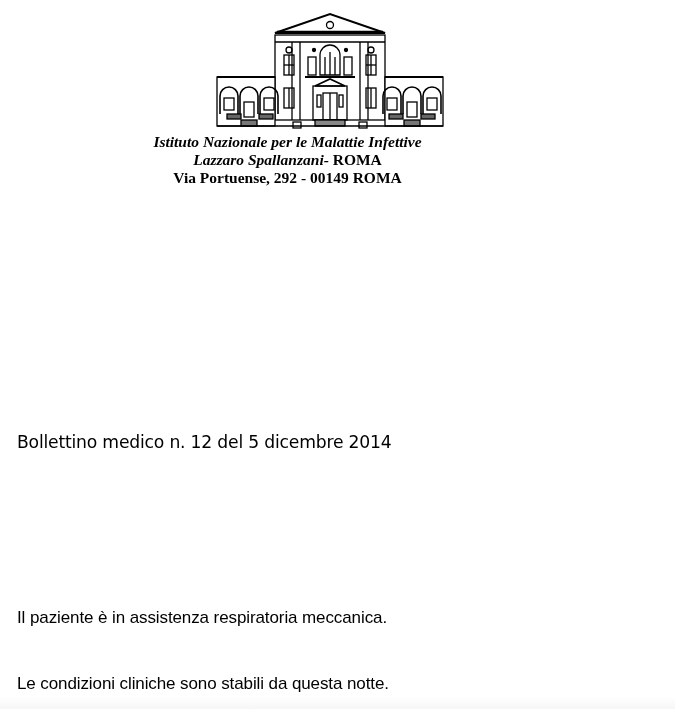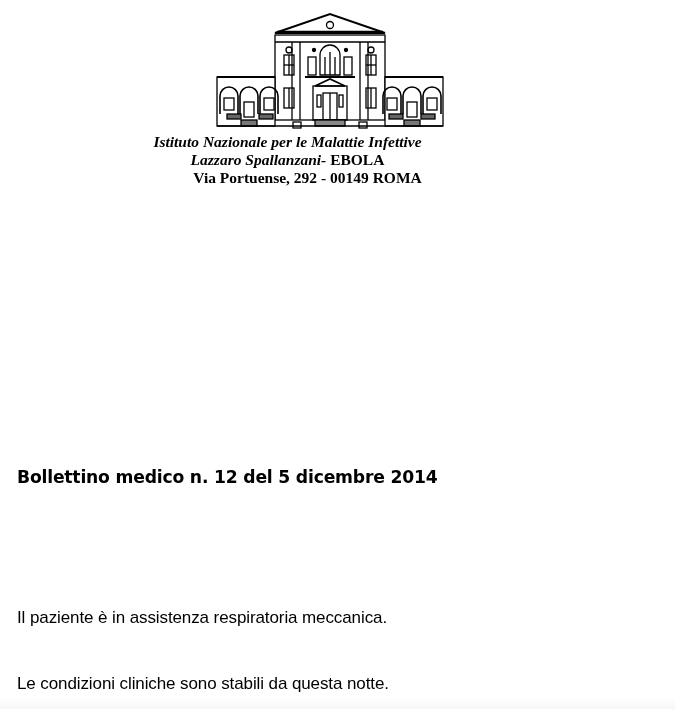--- a/index.html
+++ b/index.html
@@ -2,23 +2,23 @@
 <html><head>
 <meta charset="utf-8">
 <style>
   html, body { margin: 0; padding: 0; background: #ffffff; }
   body { width: 675px; height: 709px; position: relative; overflow: hidden; font-family: "Liberation Sans", sans-serif; color: #000; }
   .logo { position: absolute; left: 207px; top: 10px; width: 246px; height: 122px; }
   .inst { position: absolute; left: 0; width: 575px; text-align: center; font-family: "Liberation Serif", serif; font-weight: bold; font-size: 15.5px; line-height: 18px; }
   .inst .it { font-style: italic; }
   .line1 { top: 133px; }
   .line2 { top: 151px; }
-  .line3 { top: 169px; padding-left: 20px; }
+  .line3 { top: 169px; }
   .headline { position: absolute; left: 17px; top: 293px; font-weight: bold; font-size: 14.6px; line-height: 19px; letter-spacing: -0.35px; width: 650px; }
-  .bulletin { position: absolute; left: 17px; top: 431px; font-family: "DejaVu Sans", sans-serif; font-weight: bold; font-size: 17.2px; line-height: 22px; letter-spacing: -0.2px; margin-top: 35px; }
+  .bulletin { position: absolute; left: 17px; top: 431px; font-family: "DejaVu Sans", sans-serif; font-weight: normal; font-size: 17.2px; line-height: 22px; letter-spacing: -0.2px; }
   .para { position: absolute; left: 17px; font-size: 17px; line-height: 20px; letter-spacing: -0.1px; }
   .p1 { top: 608px; }
   .p2 { top: 674px; }
   .fade { position: absolute; left: 0; bottom: 0; width: 675px; height: 12px; background: linear-gradient(#ffffff, #f6f6f6); }
 </style>
 </head>
 <body>
 
 <div class="logo">
   <svg width="246" height="122" viewBox="0 0 246 122" fill="none" stroke="#000" stroke-width="1.3">
@@ -93,21 +93,21 @@
     <rect x="86" y="112" width="8" height="6"></rect>
     <rect x="152" y="112" width="8" height="6"></rect>
     <line x1="10" y1="116" x2="236" y2="116" stroke-width="1.6"></line>
   </svg>
 </div>
 
 <div class="inst line1">
   <span class="it">Istituto Nazionale per le Malattie Infettive</span>
 </div>
 <div class="inst line2">
-  <span class="it">Lazzaro Spallanzani-</span><span> EBOLA</span>
+  <span class="it">Lazzaro Spallanzani-</span><span> ROMA</span>
 </div>
 <div class="inst line3">Via Portuense, 292 - 00149 ROMA</div>
 
 <div class="headline">
 </div>
 
 <div class="bulletin">Bollettino medico n. 12 del 5 dicembre 2014</div>
 
 <div class="para p1">Il paziente è in assistenza respiratoria meccanica.</div>
 <div class="para p2">Le condizioni cliniche sono stabili da questa notte.</div>

